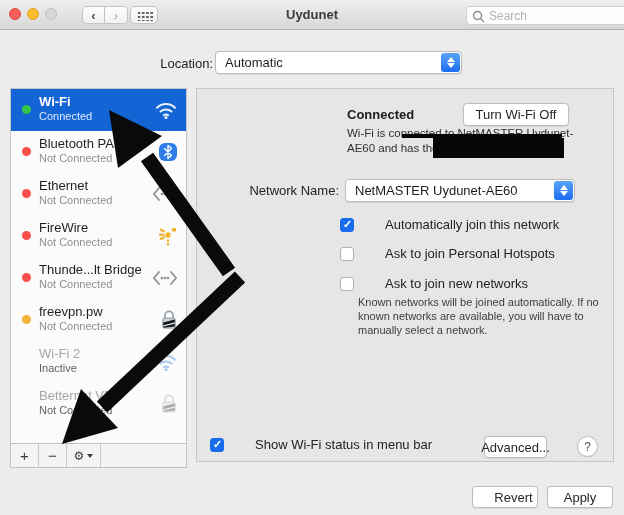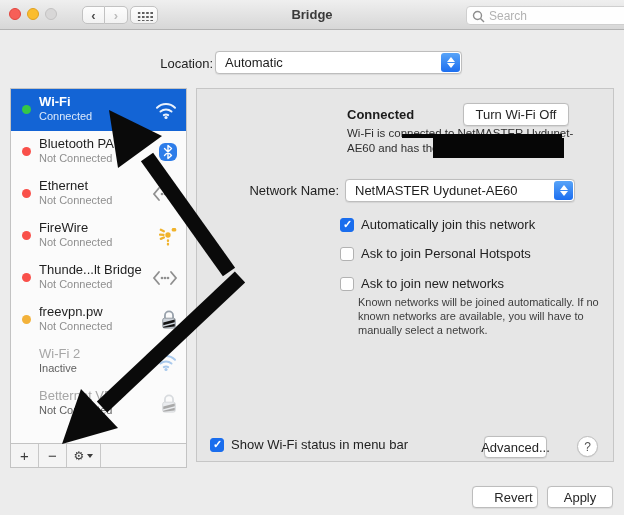--- a/index.html
+++ b/index.html
@@ -84,21 +84,21 @@
   .btn { position:absolute; background:#ffffff; border:1px solid #bdbdbd; border-radius:4px;
     font-size:13px; color:#262626; display:flex; align-items:center; justify-content:center;
     box-shadow:0 0.5px 1px rgba(0,0,0,.08); font-family:"Liberation Sans", sans-serif; }
   .turnoff { left:266px; top:14px; width:106px; height:23px; }
   .caption { position:absolute; left:150px; top:37px; width:232px; font-size:11.5px;
     color:#2f2f2f; line-height:15px; }
   .redact-thin { position:absolute; left:205px; top:45px; width:160px; height:4px; background:#060606; }
   .redact-box  { position:absolute; left:236px; top:49px; width:131px; height:20px; background:#060606; }
   .netname-label { top:94px; font-weight:400; }
   .net-popup { left:148px; top:90px; width:230px; height:23px; }
-  .cbrow { position:absolute; left:143px; display:flex; align-items:center; }
+  .cbrow { position:absolute; left:143px; display:flex; align-items:center;gap:24px; }
   .cb { width:14px; height:14px; border-radius:3px; background:#ffffff; border:1px solid #b2b2b2;
     position:relative; flex:none; }
   .cb.on { background:#1a6ded; border-color:#1a6ded; }
   .cb.on::after { content:"✓"; position:absolute; left:2px; top:-1px; color:#fff; font-size:11px; font-weight:700; }
   .cbrow .cbl { margin-left:7px; font-size:13px; color:#222; }
   .cb1 { top:128px; } .cb2 { top:157px; } .cb3 { top:187px;justify-content:space-between; }
   .note { position:absolute; left:161px; top:206px; width:258px; font-size:11px;
     color:#3d3d3d; line-height:14px; }
   .showrow { left:13px; top:348px; }
   .advanced { left:287px; top:347px; width:63px; height:22px; }
@@ -120,21 +120,21 @@
   <span class="tl red"></span>
   <span class="tl yellow"></span>
   <span class="tl gray"></span>
   <span class="navgroup">
     <span class="navbtn back">‹</span>
     <span class="navbtn fwd">›</span>
   </span>
   <span class="gridbtn">
     <span class="dots"></span>
   </span>
-  <div class="wintitle">Bridge</div>
+  <div class="wintitle">Uydunet</div>
   <span class="search">
     <svg width="13" height="13" viewBox="0 0 13 13">
       <circle cx="5.5" cy="5.5" r="4" fill="none" stroke="#8e8e8e" stroke-width="1.4"></circle>
       <line x1="8.5" y1="8.5" x2="12" y2="12" stroke="#8e8e8e" stroke-width="1.4"></line>
     </svg>
     <input placeholder="Search" style="">
   </span>
 </div>
 
 <div class="loc-label lbl">Location:</div>

